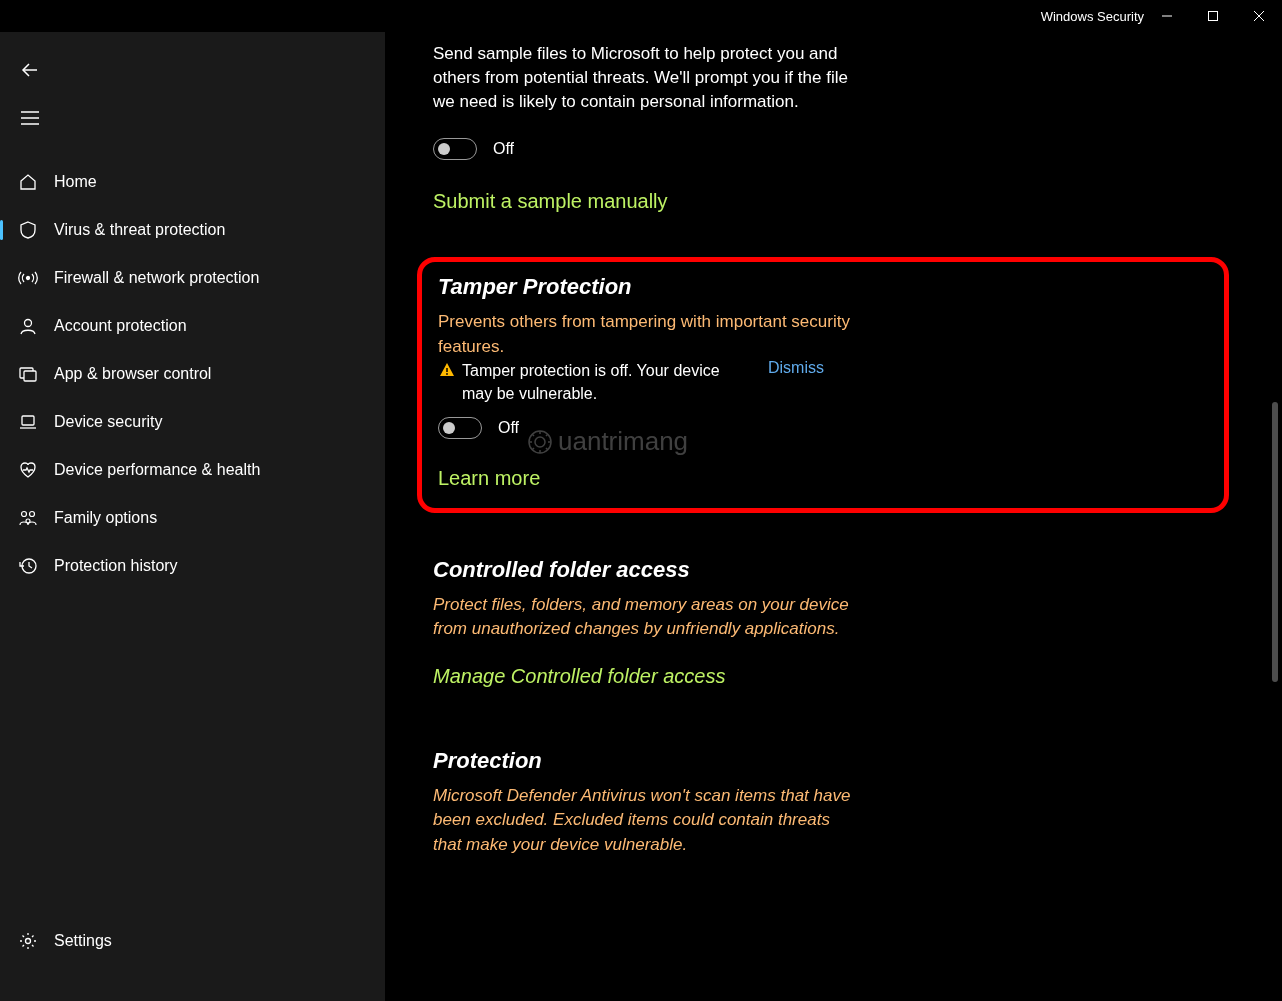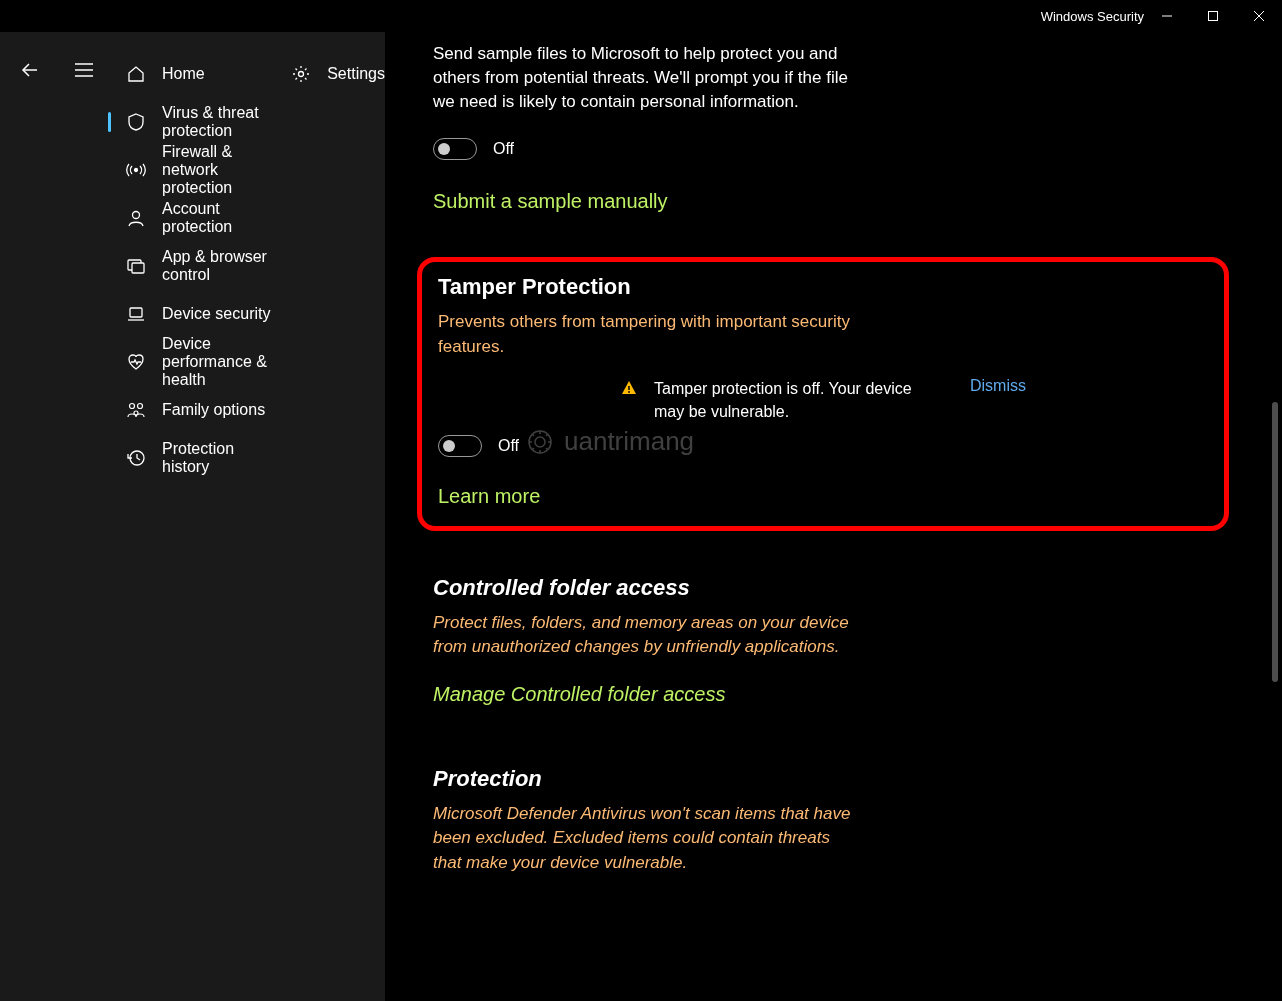--- a/index.html
+++ b/index.html
@@ -45,21 +45,21 @@
       height: 10px;
     }
     .main-container {
       display: flex;
       height: calc(100% - 32px);
     }
     .sidebar {
       width: 385px;
       background: #1a1a1a;
       display: flex;
-      flex-direction: row;
+      flex-direction: column;
       padding-top: 18px;
       position: relative;
     }
     .back-button {
       width: 48px;
       height: 40px;
       display: flex;
       align-items: center;
       justify-content: center;
       margin-left: 6px;
@@ -200,28 +200,27 @@
     }
     .highlight-box {
       border: 5px solid #ff0000;
       border-radius: 18px;
       margin: 24px 40px 24px 32px;
       padding: 12px 16px 18px 16px;
       max-width: 812px;
     }
     .highlight-box .section-heading {
       font-size: 22px;
+      font-style: italic;
     }
     .warning-row {
       display: flex;
       align-items: flex-start;
-      margin-top: 18px;
       margin-bottom: 8px;
-      gap: 16px;
-      justify-content: center;
+      gap: 6px;
     }
     .warning-icon {
       margin-top: 2px;
       flex-shrink: 0;
     }
     .warning-text {
       font-size: 16px;
       color: #fff;
       flex: 1;
       max-width: 260px;
@@ -234,21 +233,21 @@
       margin-left: 40px;
     }
     .watermark {
       position: absolute;
       color: #404040;
       font-size: 26px;
       font-weight: 400;
       pointer-events: none;
       display: flex;
       align-items: center;
-      gap: 10px;
+      gap: 4px;
     }
     svg { flex-shrink: 0; }
   </style>
 </head>
 <body>
 
 <div class="titlebar">
   <span class="titlebar-title">Windows Security</span>
   <div class="window-controls">
     <div class="control">

